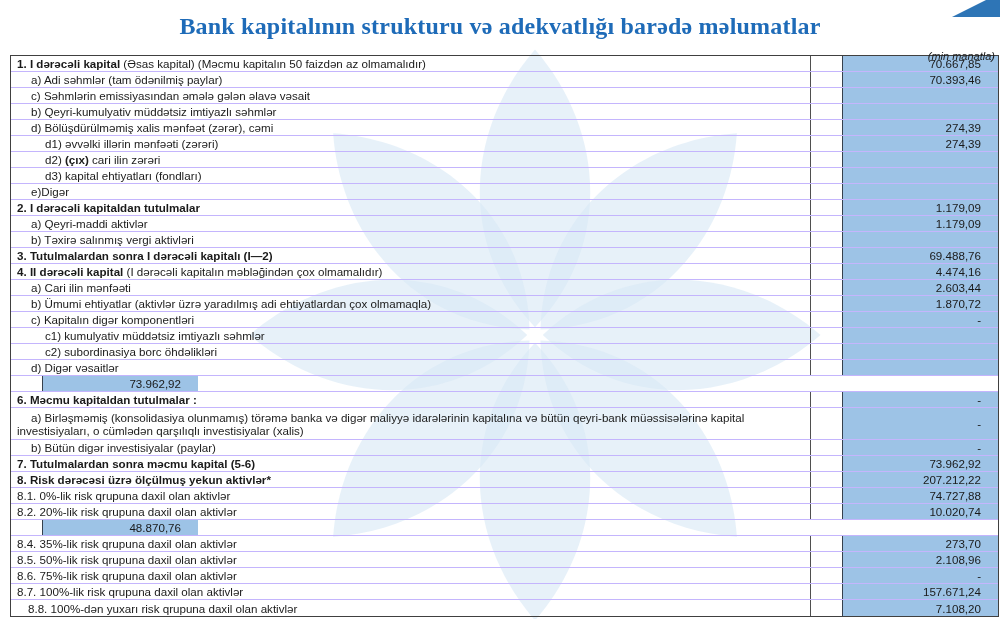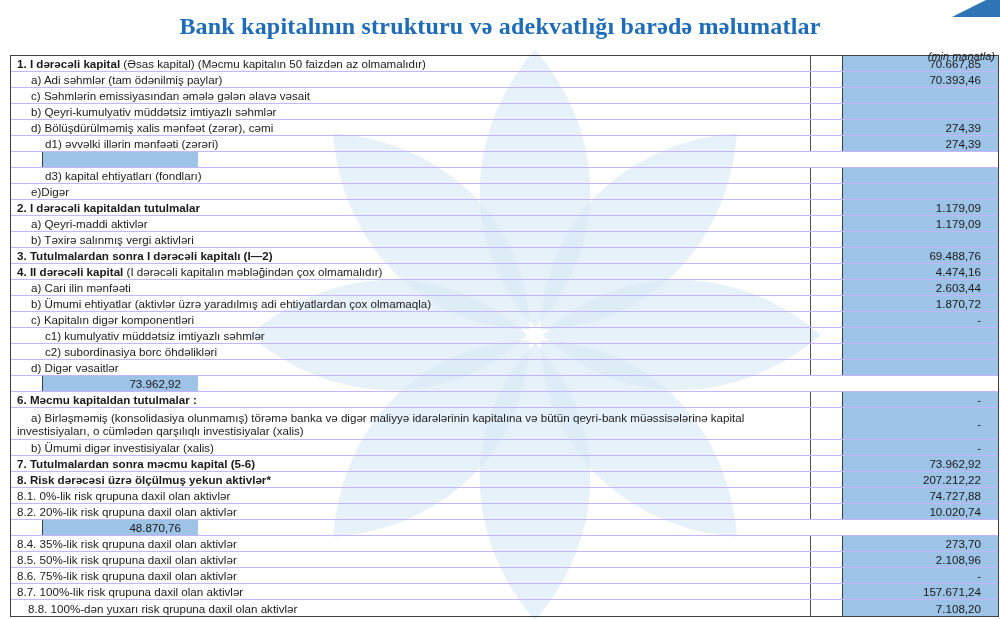--- a/index.html
+++ b/index.html
@@ -103,20 +103,23 @@
       <div class="cell value">274,39</div>
     </div>
     <div class="row">
       <div class="cell label i2">
         <span class="txt"><span>d1) əvvəlki illərin mənfəəti (zərəri)</span></span>
       </div>
       <div class="cell gap"></div>
       <div class="cell value">274,39</div>
     </div>
     <div class="row">
+      <div class="cell label i2">
+        <span class="txt"><span>d2) </span><span class="b">(çıx)</span><span> cari ilin zərəri</span></span>
+      </div>
       <div class="cell gap"></div>
       <div class="cell value"></div>
     </div>
     <div class="row">
       <div class="cell label i2">
         <span class="txt"><span>d3) kapital ehtiyatları (fondları)</span></span>
       </div>
       <div class="cell gap"></div>
       <div class="cell value"></div>
     </div>
@@ -217,21 +220,21 @@
     </div>
     <div class="row tall">
       <div class="cell label i0 hang">
         <span class="txt"><span>a)  Birləşməmiş (konsolidasiya olunmamış) törəmə banka və digər maliyyə idarələrinin kapitalına və bütün qeyri-bank müəssisələrinə kapital investisiyaları, o cümlədən qarşılıqlı investisiyalar (xalis)</span></span>
       </div>
       <div class="cell gap"></div>
       <div class="cell value">-</div>
     </div>
     <div class="row">
       <div class="cell label i1">
-        <span class="txt"><span>b)  Ümumi digər investisiyalar (xalis)</span></span>
+        <span class="txt"><span>b)  Bütün digər investisiyalar (paylar)</span></span>
       </div>
       <div class="cell gap"></div>
       <div class="cell value">-</div>
     </div>
     <div class="row">
       <div class="cell label i0">
         <span class="txt"><span class="b">7. Tutulmalardan  sonra məcmu kapital (5-6)</span></span>
       </div>
       <div class="cell gap"></div>
       <div class="cell value">73.962,92</div>

